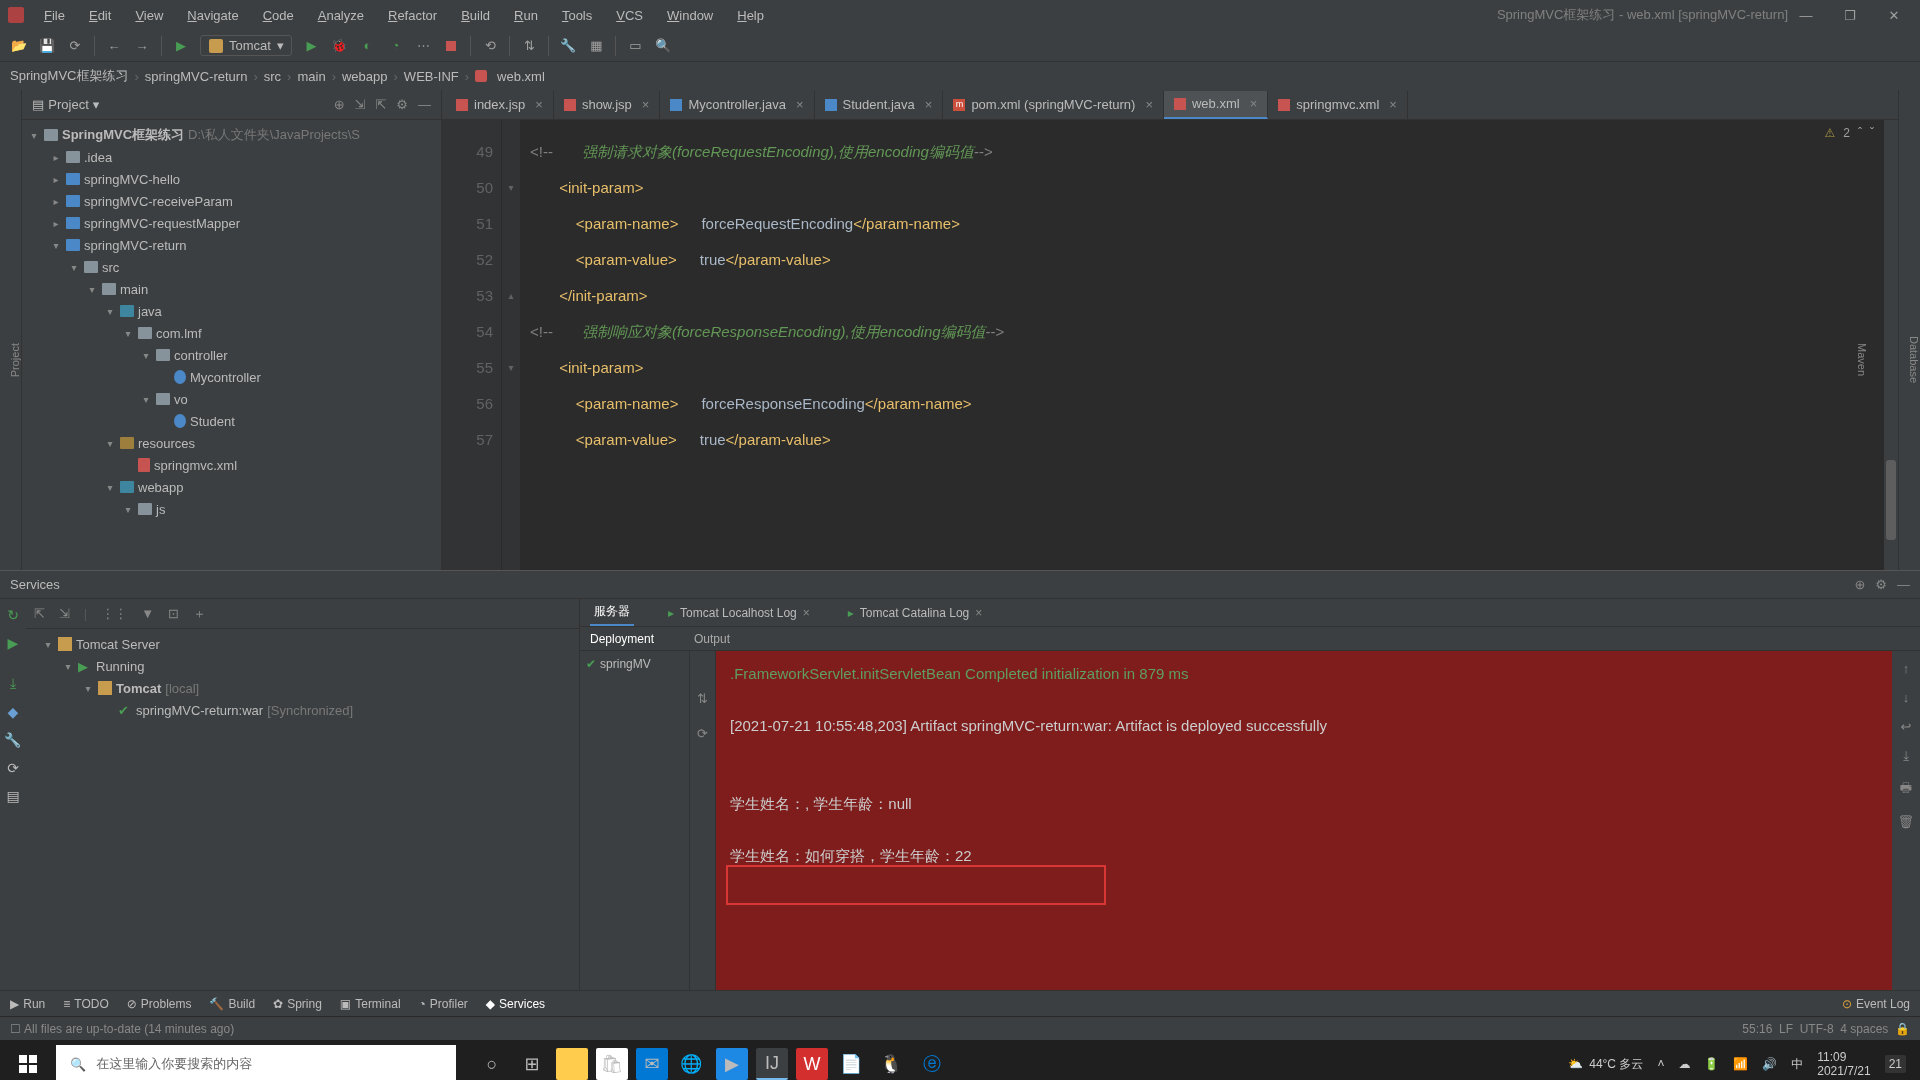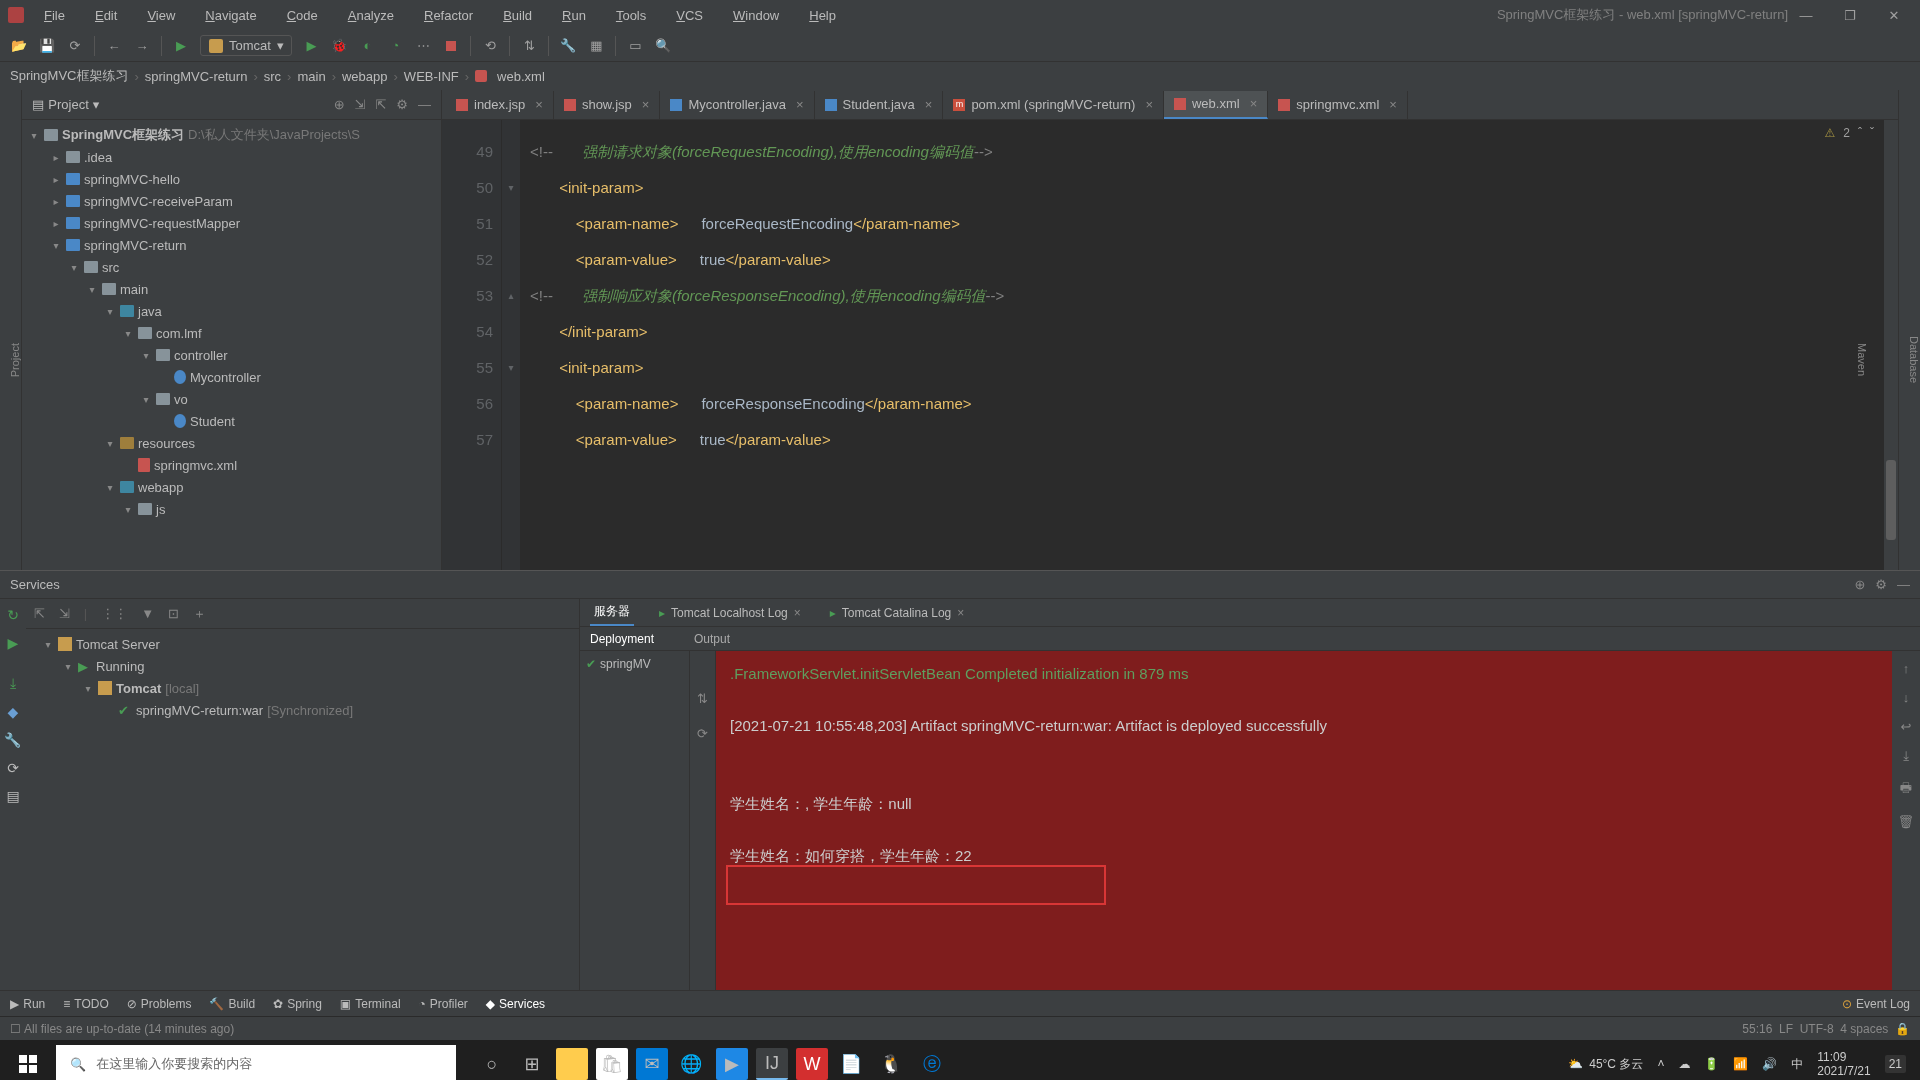--- a/index.html
+++ b/index.html
@@ -1,19 +1,19 @@
 <!DOCTYPE html>
 <html><head>
 <meta charset="utf-8">
 <style>
 * { margin:0; padding:0; box-sizing:border-box; font-family:"Segoe UI",Arial,sans-serif; }
 body { width:1920px; height:1080px; background:#3c3f41; color:#bbbbbb; overflow:hidden; font-size:13px; }
 .title-bar { height:30px; background:#3c3f41; display:flex; align-items:center; padding:0 8px; }
 .title-bar .ij-icon { width:16px; height:16px; background:#ac4242; border-radius:2px; margin-right:12px; }
-.menus { display:flex; gap:14px;align-items:flex-end; }
+.menus { display:flex; gap:8px;align-items:flex-end; }
 .menus span { padding:2px 8px; cursor:pointer; }
 .win-title { flex:1; text-align:right; color:#808080; }
 .win-ctrls { display:flex; gap:8px; }
 .win-ctrls span { width:36px; text-align:center; cursor:pointer; color:#a0a0a0; }
 .toolbar { height:32px; background:#3c3f41; border-bottom:1px solid #323232; display:flex; align-items:center; padding:0 10px; gap:10px; }
 .tb-icon { width:18px; height:18px; display:inline-flex; align-items:center; justify-content:center; color:#a0a0a0; cursor:pointer; }
 .tb-sep { width:1px; height:20px; background:#555; }
 .run-cfg { display:flex; align-items:center; gap:6px; padding:2px 8px; border:1px solid #555; border-radius:3px; background:#3c3f41; cursor:pointer; }
 .tomcat-icon { width:14px; height:14px; background:#c79c4e; border-radius:2px; }
 .green { color:#499c54; }
@@ -63,21 +63,21 @@
 .sp-header { height:28px; display:flex; align-items:center; padding:0 10px; border-bottom:1px solid #323232; }
 .sp-header .title { flex:1; }
 .sp-header .icons { display:flex; gap:10px; color:#888; }
 .sp-body { flex:1; display:flex; }
 .sp-left-tb { width:26px; background:#3c3f41; display:flex; flex-direction:column; align-items:center; padding-top:8px; gap:12px; }
 .sp-left-tb span { cursor:pointer; font-size:14px; }
 .sp-tree-area { width:554px; border-right:1px solid #323232; display:flex; flex-direction:column; }
 .sp-tree-tb { height:30px; display:flex; align-items:center; gap:14px; padding:0 8px; color:#888; border-bottom:1px solid #323232; }
 .sp-tree { flex:1; padding:4px 0; }
 .sp-right { flex:1; display:flex; flex-direction:column; }
-.sp-tabs { height:28px; display:flex; align-items:center; padding:0 10px; gap:21px; border-bottom:1px solid #323232; font-size:12px; }
+.sp-tabs { height:28px; display:flex; align-items:center; padding:0 10px; gap:30px; border-bottom:1px solid #323232; font-size:12px; }
 .sp-tab { display:flex; align-items:center; gap:6px; cursor:pointer; padding:0 4px; height:26px; }
 .sp-tab.active { border-bottom:2px solid #4a88c7; color:#fff; }
 .sp-sub { height:24px; display:flex; align-items:center; gap:40px; padding:0 10px; font-size:12px; color:#aaa; border-bottom:1px solid #323232; }
 .sp-deploy { display:flex; height:calc(100% - 52px); }
 .sp-deploy-left { width:110px; border-right:1px solid #323232; padding:6px; display:flex; align-items:flex-start; gap:4px; font-size:12px; }
 .sp-output { flex:1; background:#7f1d1d; padding:10px 14px; font-family:"Consolas",monospace; font-size:15px; line-height:36px; color:#cccccc; position:relative; }
 .sp-output .l-green { color:#5f9e5f; }
 .hl-box { position:absolute; border:2px solid #d93636; top:218px; left:10px; width:380px; height:40px; }
 .sp-out-tb { width:28px; display:flex; flex-direction:column; align-items:center; padding-top:10px; gap:14px; color:#888; background:#3c3f41; }
 .bottom-bar { height:26px; background:#3c3f41; border-top:1px solid #323232; display:flex; align-items:center; padding:0 10px; gap:18px; font-size:12px; }
@@ -373,22 +373,22 @@
           <div></div>
           <div>▾</div>
           <div></div>
           <div></div>
         </div>
       <div class="code" id="code">
           <div class="code-line"><span class="c-cmt">&lt;!--       </span><span class="c-cmt-txt">强制请求对象(forceRequestEncoding),使用encoding编码值</span><span class="c-cmt">--&gt;</span></div>
           <div class="code-line">       <span class="c-tag">&lt;init-param&gt;</span></div>
           <div class="code-line">           <span class="c-tag">&lt;param-name&gt;</span><span class="c-val">forceRequestEncoding</span><span class="c-tag">&lt;/param-name&gt;</span></div>
           <div class="code-line">           <span class="c-tag">&lt;param-value&gt;</span><span class="c-val">true</span><span class="c-tag">&lt;/param-value&gt;</span></div>
+          <div class="code-line">       <span class="c-tag">&lt;/init-param&gt;</span></div>
           <div class="code-line"><span class="c-cmt">&lt;!--       </span><span class="c-cmt-txt">强制响应对象(forceResponseEncoding),使用encoding编码值</span><span class="c-cmt">--&gt;</span></div>
-          <div class="code-line">       <span class="c-tag">&lt;/init-param&gt;</span></div>
           <div class="code-line">       <span class="c-tag">&lt;init-param&gt;</span></div>
           <div class="code-line">           <span class="c-tag">&lt;param-name&gt;</span><span class="c-val">forceResponseEncoding</span><span class="c-tag">&lt;/param-name&gt;</span></div>
           <div class="code-line">           <span class="c-tag">&lt;param-value&gt;</span><span class="c-val">true</span><span class="c-tag">&lt;/param-value&gt;</span></div>
         </div>
       <div class="editor-scroll">
           <div class="thumb"></div>
         </div>
     </div>
   </div>
 
@@ -584,21 +584,21 @@
     <span class="ti" style="background:#1e88e5">▶</span>
     <span class="ti" style="background:#3c3f41;border-bottom:2px solid #76b9ed">IJ</span>
     <span class="ti" style="background:#d32f2f;color:#fff">W</span>
     <span class="ti">📄</span>
     <span class="ti">🐧</span>
     <span class="ti" style="color:#0078d4">ⓔ</span>
   </div>
   <div class="tray">
     <div class="weather">
         <span>⛅</span>
-        <span>45°C 多云</span>
+        <span>44°C 多云</span>
       </div>
     <span>˄</span>
     <span>☁</span>
     <span>🔋</span>
     <span>📶</span>
     <span>🔊</span>
     <span>中</span>
     <div class="clock">
       <div>11:09</div>
       <div>2021/7/21</div>

